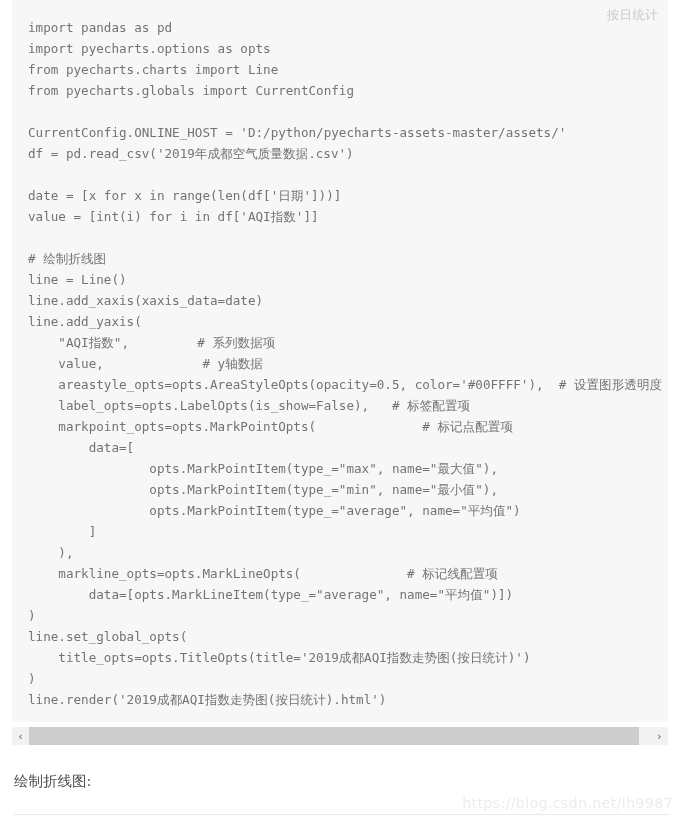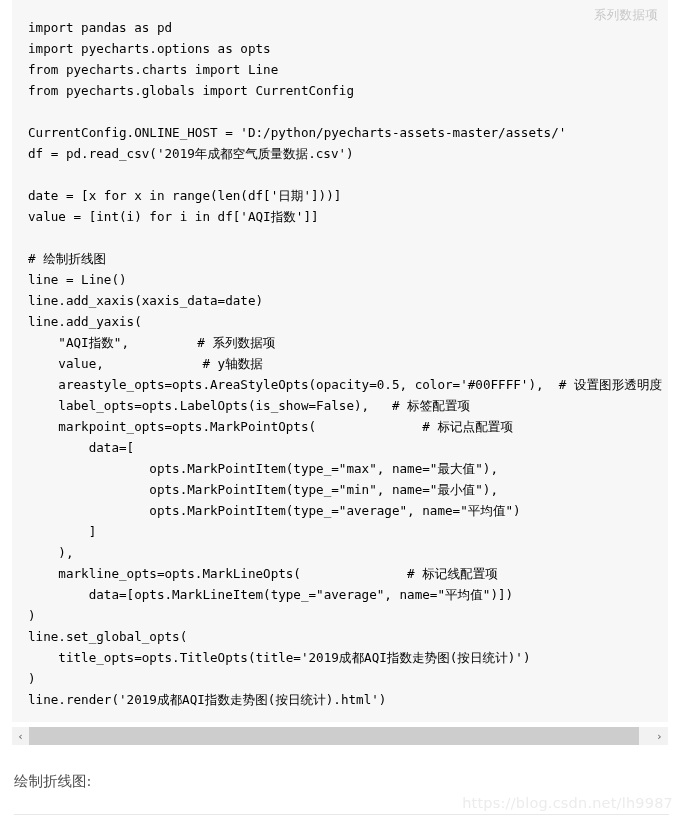--- a/index.html
+++ b/index.html
@@ -57,21 +57,21 @@
     height: 722px;
     overflow: hidden;
   }
 
   .code-pre {
     margin: 0;
     padding: 17px 0 0 16px;
     font-family: "DejaVu Sans Mono", "Liberation Mono", monospace;
     font-size: 12.6px;
     line-height: 21px;
-    color: #000000;
+    color: #737373;
     white-space: pre;
     tab-size: 4;
   }
 
   .code-line {
     height: 21px;
     white-space: pre;
     display: block;
   }
 
@@ -153,21 +153,21 @@
     background: #e8e8e8;
   }
 </style>
 </head>
 <body>
 
 <div class="page">
 
   <div class="code-block">
 
-    <div class="copy-code-btn">系列数据项</div>
+    <div class="copy-code-btn">按日统计</div>
 
     <div class="code-scroll">
       <pre class="code-pre"><code id="code-lines"><span class="code-line">import pandas as pd</span><span class="code-line">import pyecharts.options as opts</span><span class="code-line">from pyecharts.charts import Line</span><span class="code-line">from pyecharts.globals import CurrentConfig</span><span class="code-line">&nbsp;</span><span class="code-line">CurrentConfig.ONLINE_HOST = 'D:/python/pyecharts-assets-master/assets/'</span><span class="code-line">df = pd.read_csv('2019年成都空气质量数据.csv')</span><span class="code-line">&nbsp;</span><span class="code-line">date = [x for x in range(len(df['日期']))]</span><span class="code-line">value = [int(i) for i in df['AQI指数']]</span><span class="code-line">&nbsp;</span><span class="code-line"># 绘制折线图</span><span class="code-line">line = Line()</span><span class="code-line">line.add_xaxis(xaxis_data=date)</span><span class="code-line">line.add_yaxis(</span><span class="code-line">    "AQI指数",         # 系列数据项</span><span class="code-line">    value,             # y轴数据</span><span class="code-line">    areastyle_opts=opts.AreaStyleOpts(opacity=0.5, color='#00FFFF'),  # 设置图形透明度  填充颜色</span><span class="code-line">    label_opts=opts.LabelOpts(is_show=False),   # 标签配置项</span><span class="code-line">    markpoint_opts=opts.MarkPointOpts(              # 标记点配置项</span><span class="code-line">        data=[</span><span class="code-line">                opts.MarkPointItem(type_="max", name="最大值"),</span><span class="code-line">                opts.MarkPointItem(type_="min", name="最小值"),</span><span class="code-line">                opts.MarkPointItem(type_="average", name="平均值")</span><span class="code-line">        ]</span><span class="code-line">    ),</span><span class="code-line">    markline_opts=opts.MarkLineOpts(              # 标记线配置项</span><span class="code-line">        data=[opts.MarkLineItem(type_="average", name="平均值")])</span><span class="code-line">)</span><span class="code-line">line.set_global_opts(</span><span class="code-line">    title_opts=opts.TitleOpts(title='2019成都AQI指数走势图(按日统计)')</span><span class="code-line">)</span><span class="code-line">line.render('2019成都AQI指数走势图(按日统计).html')</span></code></pre>
     </div>
 
   </div>
 
   <div class="hscrollbar">
     <div class="scroll-arrow">‹</div>
     <div class="scroll-track">

